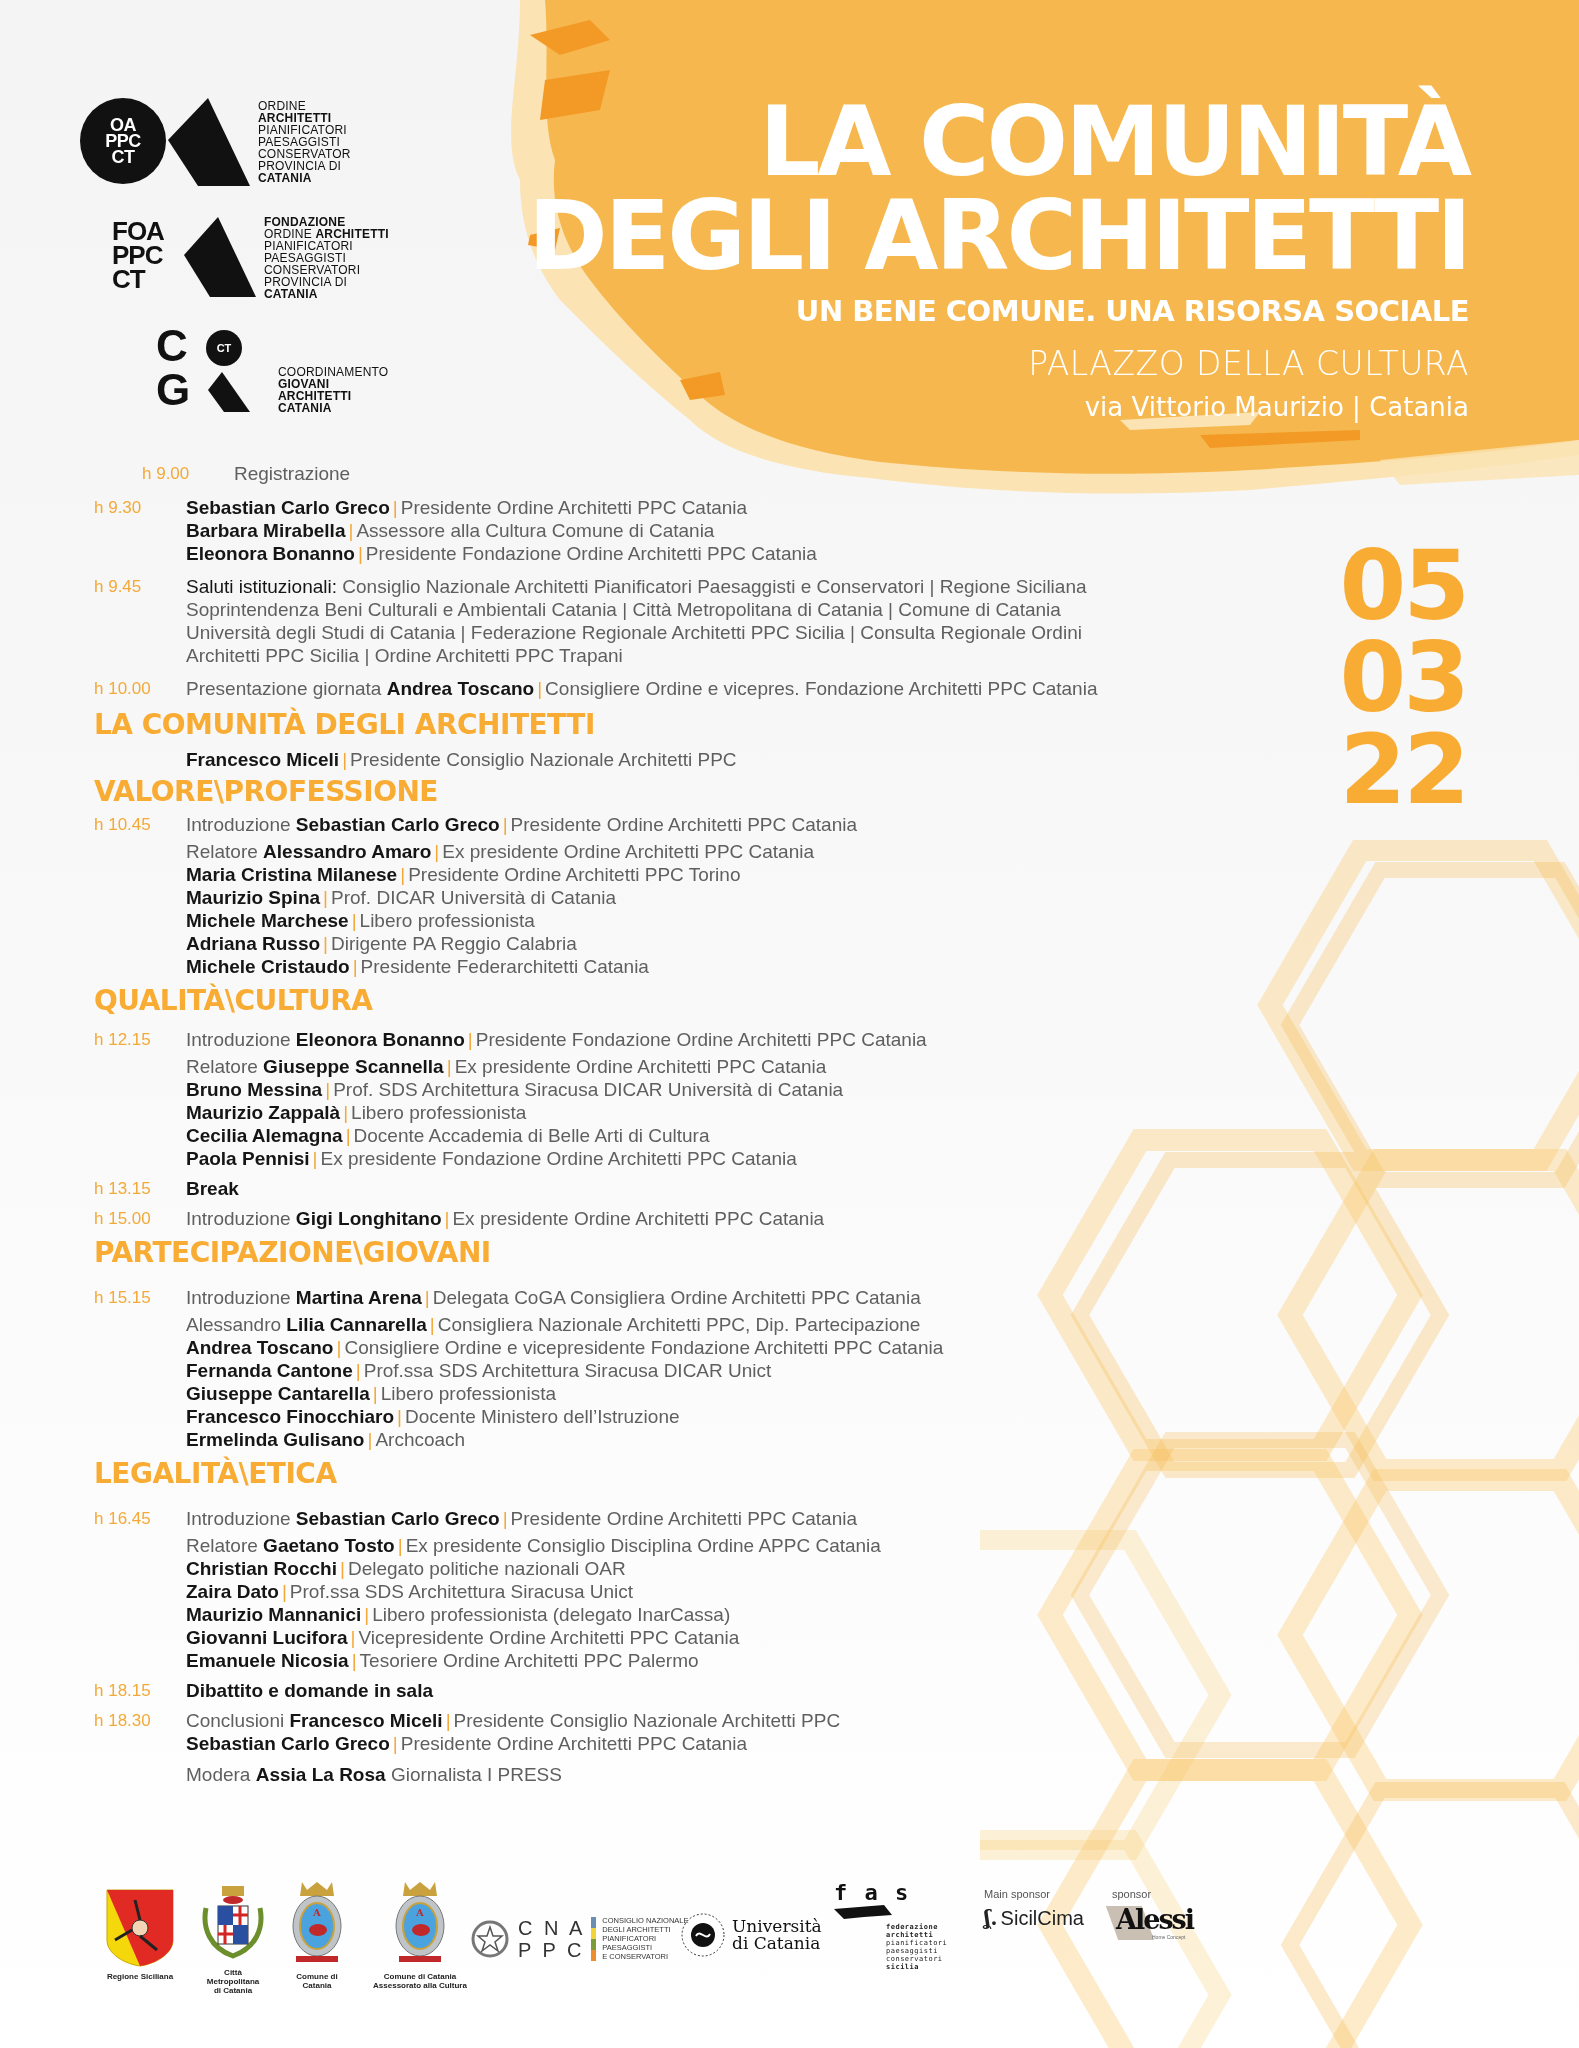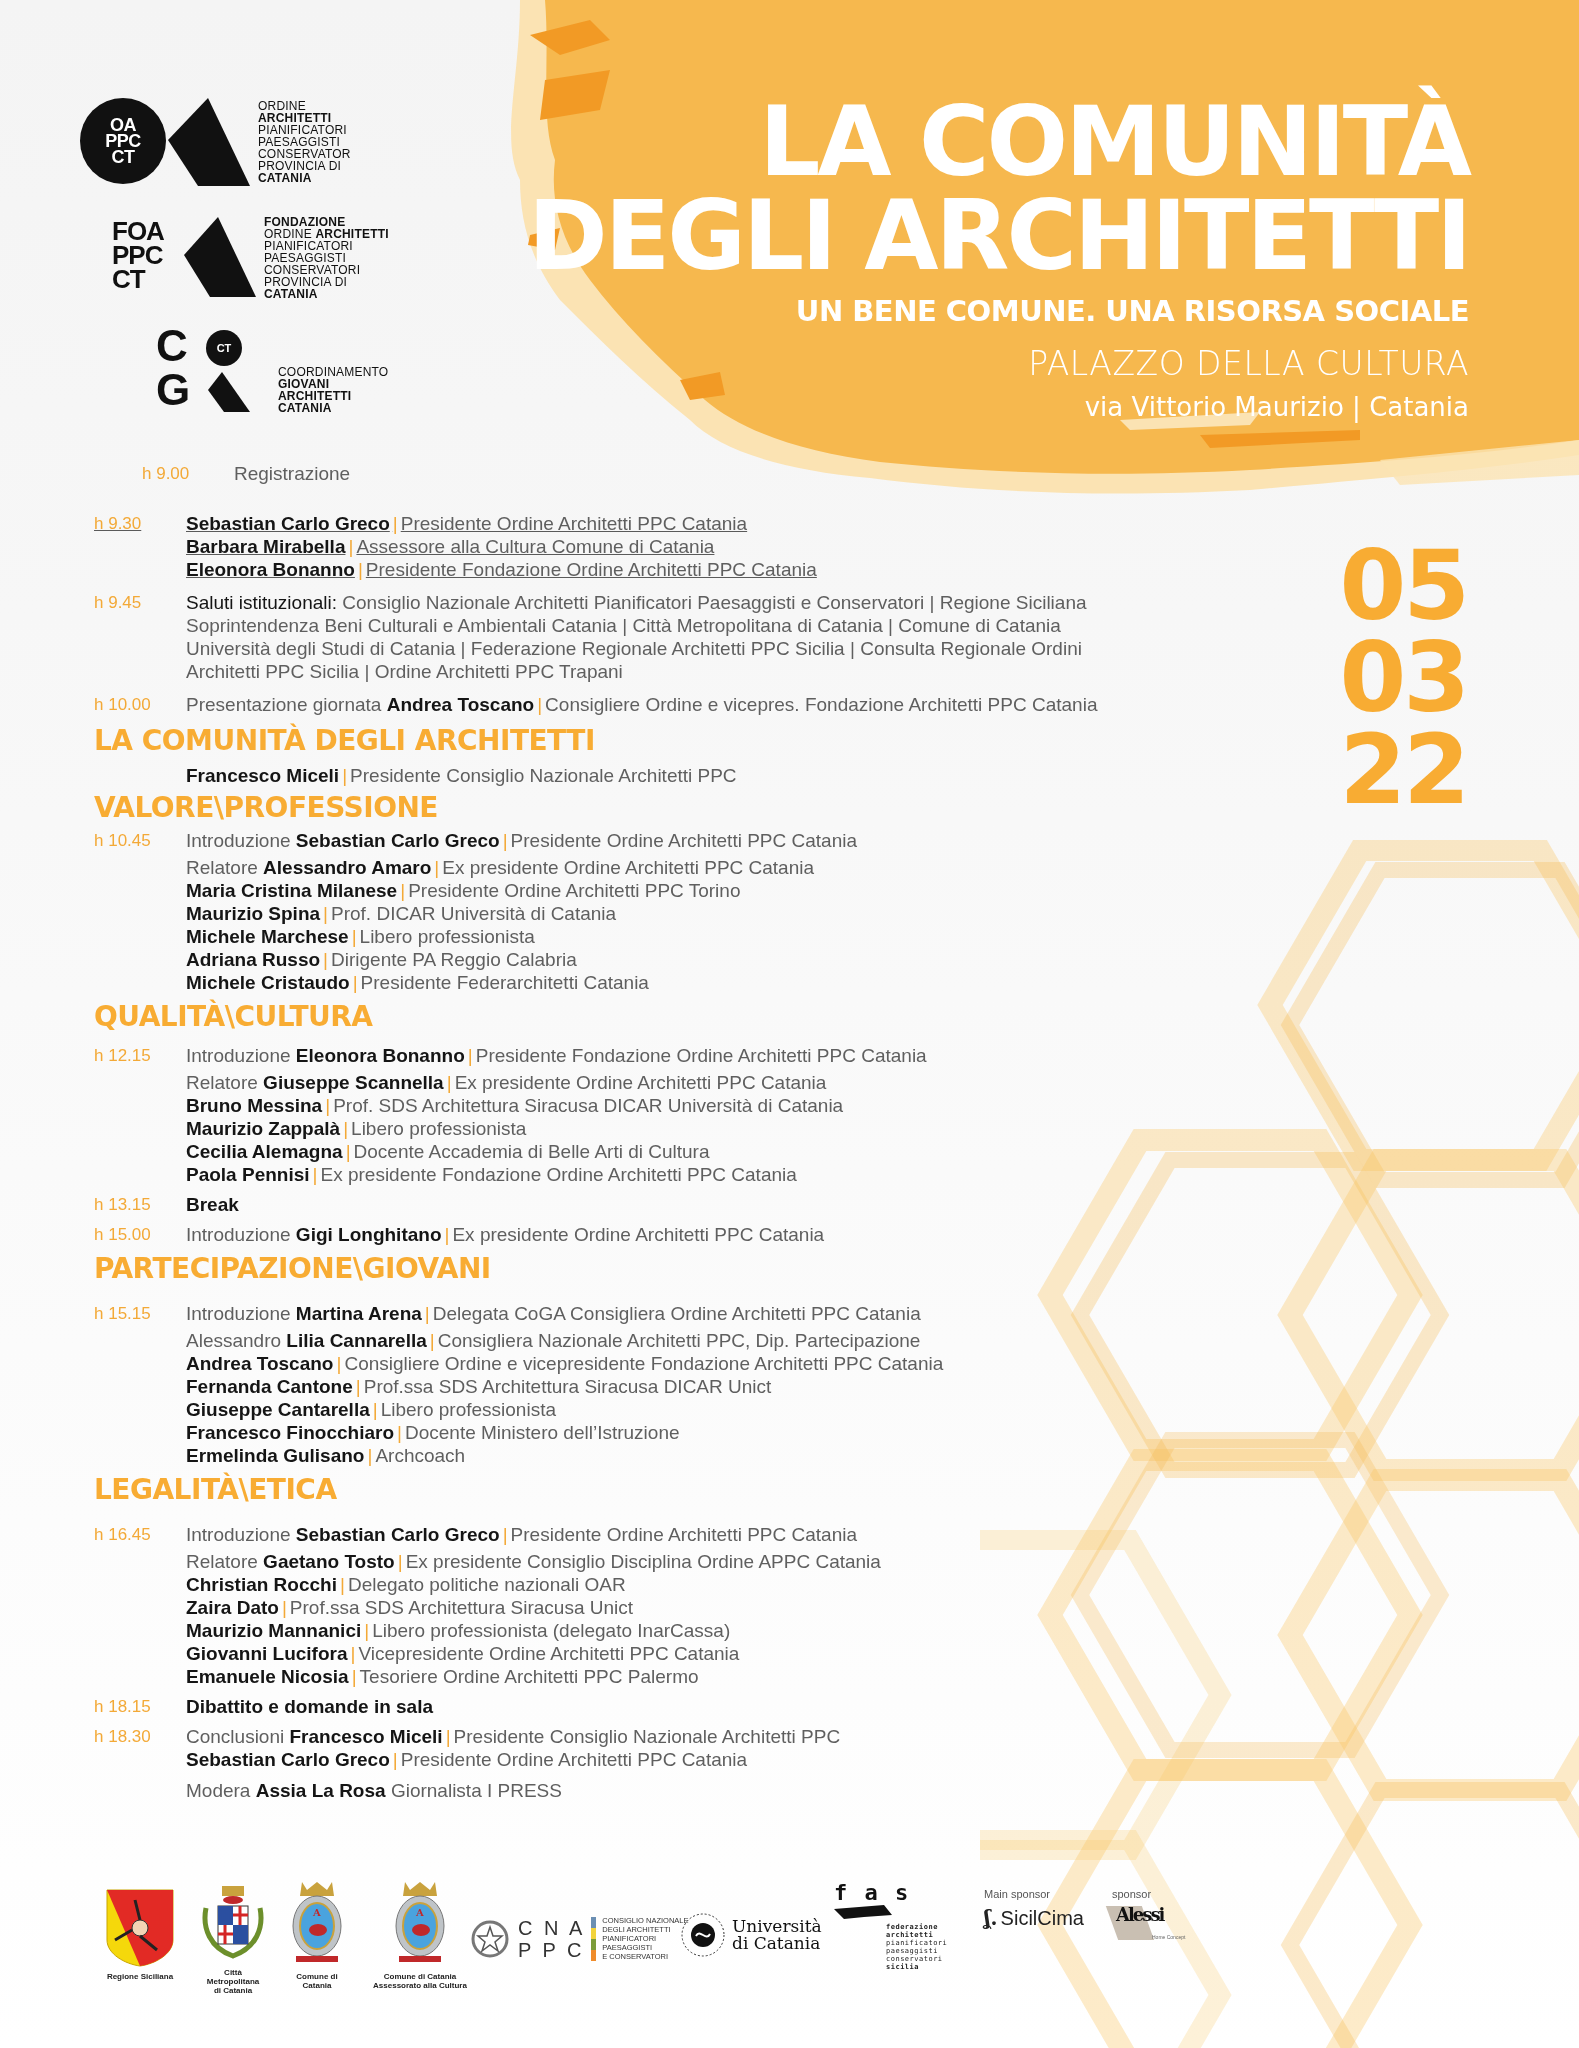--- a/index.html
+++ b/index.html
@@ -158,21 +158,21 @@
 
   <div class="program">
 
     <div class="row" style="margin-top:0;margin-left:48px;">
       <span class="time">h 9.00</span>
       <div class="content">
           <span class="line prefix">Registrazione</span>
         </div>
     </div>
 
-    <div class="row" style="margin-top:27px;text-decoration:underline;">
+    <div class="row" style="margin-top:11px;">
       <span class="time">h 9.30</span>
       <div class="content">
         <span class="line"><span class="name">Sebastian Carlo Greco</span><span class="sep">|</span><span class="role">Presidente Ordine Architetti PPC Catania</span></span>
         <span class="line"><span class="name">Barbara Mirabella</span><span class="sep">|</span><span class="role">Assessore alla Cultura Comune di Catania</span></span>
         <span class="line"><span class="name">Eleonora Bonanno</span><span class="sep">|</span><span class="role">Presidente Fondazione Ordine Architetti PPC Catania</span></span>
       </div>
     </div>
 
     <div class="row" style="margin-top:10px;">
       <span class="time">h 9.45</span>
@@ -417,19 +417,19 @@
       <div style="margin-top:6px; display:flex; align-items:center; font-size:20px; color:#222;">
         <span style="font-weight:700; font-family:'DejaVu Serif',serif; margin-right:3px;">ʆ.</span>
         <span>SicilCima</span>
       </div>
     </div>
 
     <div class="sp" style="left:1016px; top:8px;">
       <div class="sp-small">sponsor</div>
       <div style="position:relative; margin-top:4px; width:86px; height:36px;">
         <div style="position:absolute; left:0; top:2px; width:36px; height:34px; background:#c9bfb2; transform:skewX(20deg);"></div>
-        <div style="position:absolute; left:4px; top:0; font-family:'DejaVu Serif',serif; font-weight:700; font-size:18px; letter-spacing:-2px; color:#111;">Alessi</div>
+        <div style="position:absolute; left:4px; top:0; font-family:'DejaVu Serif',serif; font-weight:700; font-size:27px; letter-spacing:-2px; color:#111;">Alessi</div>
         <div style="position:absolute; left:40px; top:30px; font-size:5px; color:#666;">Home Concept</div>
       </div>
     </div>
   </div>
 
 </div>
 
 </body></html>

